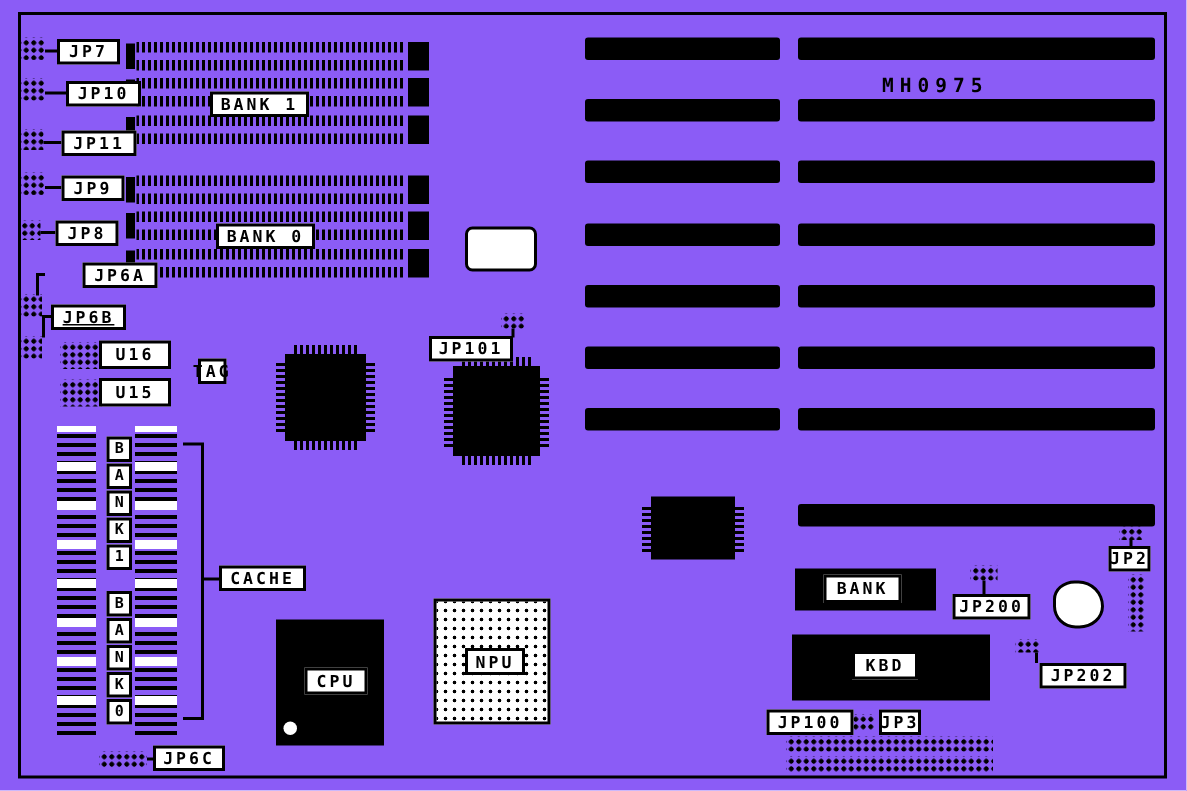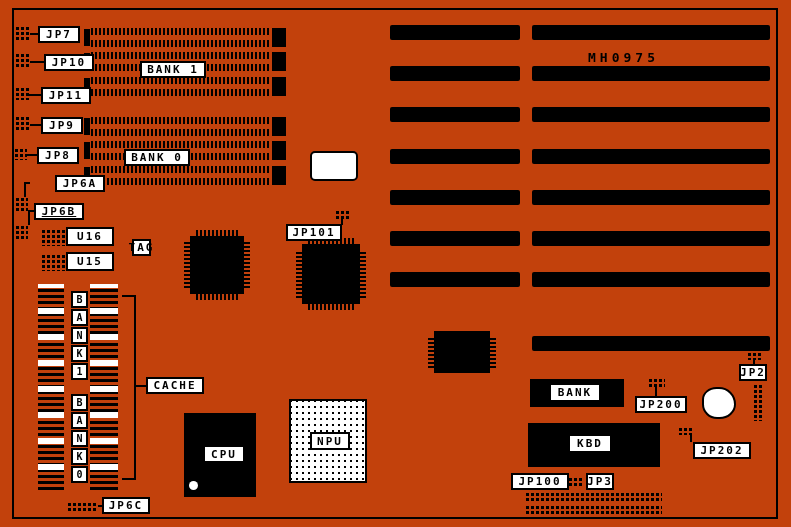--- a/index.html
+++ b/index.html
@@ -1,18 +1,18 @@
 <!DOCTYPE html>
 <html><head>
 <meta charset="utf-8">
 <style>
   * { margin:0; padding:0; box-sizing:border-box; }
   html,body { background:#fff; }
   #screen {
-    position:relative; width:791px; height:527px; background:#c2410c;
+    position:relative; width:791px; height:527px; background:#8b5cf6;
     font-family:"DejaVu Sans Mono","Liberation Mono",monospace; color:#000;
     overflow:hidden;
   }
   .board { position:absolute; left:12px; top:8px; width:766px; height:511px; border:2px solid #000; }
   .lbl {
     position:absolute; background:#fff; border:2px solid #000;
     font-size:11px; font-weight:bold; letter-spacing:2px;
     display:flex; align-items:center; justify-content:center;
     white-space:nowrap; z-index:6; line-height:1;
   }
@@ -112,21 +112,21 @@
     <div class="combh b"></div>
     <div class="lc"></div>
     <div class="rc"></div>
   </div>
   <div class="simm" style="top:166px;">
     <div class="combh t"></div>
     <div class="combh b"></div>
     <div class="lc"></div>
     <div class="rc"></div>
   </div>
-  <div class="lbl" style="left:124px; top:149px; width:66px; height:17px;">BANK 0</div>
+  <div class="lbl" style="left:144px; top:149px; width:66px; height:17px;">BANK 0</div>
 
   <div class="slot" style="left:390px; top:25px;  width:130px; height:15px;"></div>
   <div class="slot" style="left:390px; top:66px;  width:130px; height:15px;"></div>
   <div class="slot" style="left:390px; top:107px; width:130px; height:15px;"></div>
   <div class="slot" style="left:390px; top:149px; width:130px; height:15px;"></div>
   <div class="slot" style="left:390px; top:190px; width:130px; height:15px;"></div>
   <div class="slot" style="left:390px; top:231px; width:130px; height:15px;"></div>
   <div class="slot" style="left:390px; top:272px; width:130px; height:15px;"></div>
 
   <div class="slot" style="left:532px; top:25px;  width:238px; height:15px;"></div>

